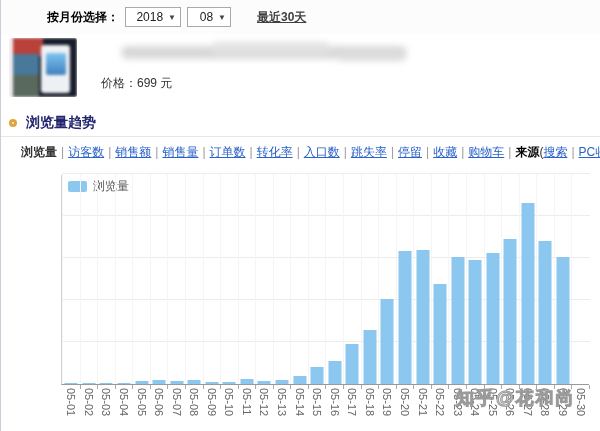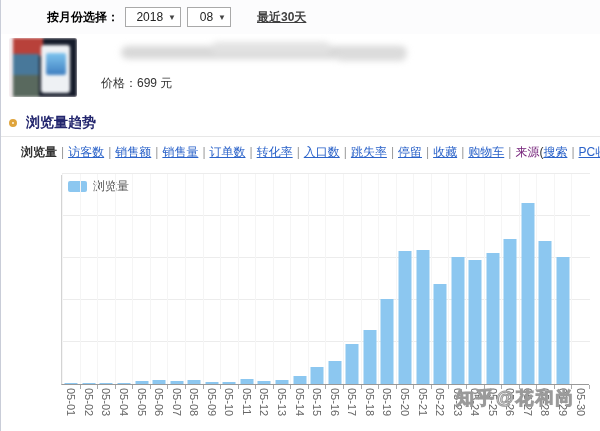--- a/index.html
+++ b/index.html
@@ -53,21 +53,21 @@
   .section-links a.first { font-weight:bold; }
   .section-links .sep { color:#999; margin:0 5px; font-weight:bold; }
 
   
   .metrics-row { position:absolute; top:141px; left:0; width:100%; height:22px;
                  padding-left:20px; font-size:12px; display:flex; align-items:center;
                  white-space:nowrap; }
   .metric-active { font-weight:bold; color:#333; }
   .metrics-row a.mlink { color:#2a62c9; text-decoration:underline; cursor:pointer; }
   .metrics-row .sep { color:#999; margin:0 4px; }
-  .source-label { font-weight:normal; color:#701a75; }
+  .source-label { font-weight:bold; color:#000000; }
   .paren { color:#333; }
 
   
   .chart { position:absolute; top:166px; left:3px; width:600px; height:265px; }
   .plot { position:absolute; left:57px; top:9px; width:528px; height:210px;
           border-left:1px solid #d4d4d4; border-bottom:1px solid #999;
           display:flex; align-items:flex-end; }
   .grid { position:absolute; left:0; width:528px; height:1px; background:#ececec; }
   .col { position:relative; flex:1 1 0; height:210px; border-left:1px solid #f5f5f5; cursor:pointer; }
   .col:first-child { border-left:none; }

